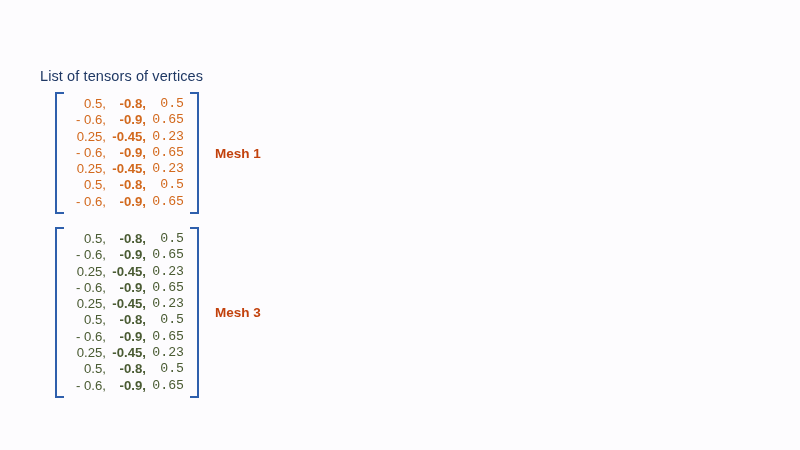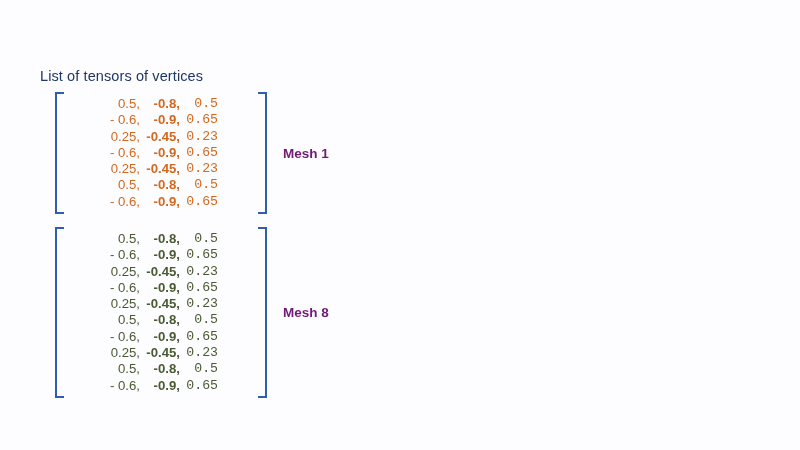--- a/index.html
+++ b/index.html
@@ -40,21 +40,20 @@
     display: flex;
     align-items: center;
   }
   #tensor-group-1 { left: 55px; top: 92px; }
   #tensor-group-2 { left: 55px; top: 227px; }
 
   .matrix-wrap {
     position: relative;
     display: flex;
     align-items: stretch;
-    gap: 34px;
   }
 
   
   .bracket {
     width: 9px;
     align-self: stretch;
     box-sizing: border-box;
   }
   .bracket-left {
     border-left: 2.5px solid #2e5fac;
@@ -88,21 +87,21 @@
   .cell-2 { width: 38px; font-family: Liberation Mono, monospace; }
 
   
   #matrix-mesh-1 .matrix-row { color: #d2691e; }
   #matrix-mesh-2 .matrix-row { color: #4a5b33; }
 
   .mesh-label {
     margin-left: 16px;
     font-size: 13.5px;
     font-weight: bold;
-    color: #701a75;
+    color: #c2410c;
     white-space: nowrap;
   }
 </style>
 </head>
 <body style="background: rgb(253, 252, 254);">
 
 <div id="slide">
 
   <div class="slide-title">List of tensors of vertices</div>
 
@@ -133,16 +132,16 @@
           <div class="matrix-row" style="color: rgb(74, 91, 51);"><span class="cell cell-0">- 0.6,</span><span class="cell cell-1">-0.9,</span><span class="cell cell-2">0.65</span></div>
           <div class="matrix-row" style="color: rgb(74, 91, 51);"><span class="cell cell-0">0.25,</span><span class="cell cell-1">-0.45,</span><span class="cell cell-2">0.23</span></div>
           <div class="matrix-row" style="color: rgb(74, 91, 51);"><span class="cell cell-0">0.5,</span><span class="cell cell-1">-0.8,</span><span class="cell cell-2">0.5</span></div>
           <div class="matrix-row" style="color: rgb(74, 91, 51);"><span class="cell cell-0">- 0.6,</span><span class="cell cell-1">-0.9,</span><span class="cell cell-2">0.65</span></div>
           <div class="matrix-row" style="color: rgb(74, 91, 51);"><span class="cell cell-0">0.25,</span><span class="cell cell-1">-0.45,</span><span class="cell cell-2">0.23</span></div>
           <div class="matrix-row" style="color: rgb(74, 91, 51);"><span class="cell cell-0">0.5,</span><span class="cell cell-1">-0.8,</span><span class="cell cell-2">0.5</span></div>
           <div class="matrix-row" style="color: rgb(74, 91, 51);"><span class="cell cell-0">- 0.6,</span><span class="cell cell-1">-0.9,</span><span class="cell cell-2">0.65</span></div>
         </div>
       <div class="bracket bracket-right" style="border-color: rgb(46, 95, 172);"></div>
     </div>
-    <div class="mesh-label">Mesh 8</div>
+    <div class="mesh-label">Mesh 3</div>
   </div>
 
 </div>
 
 </body></html>

